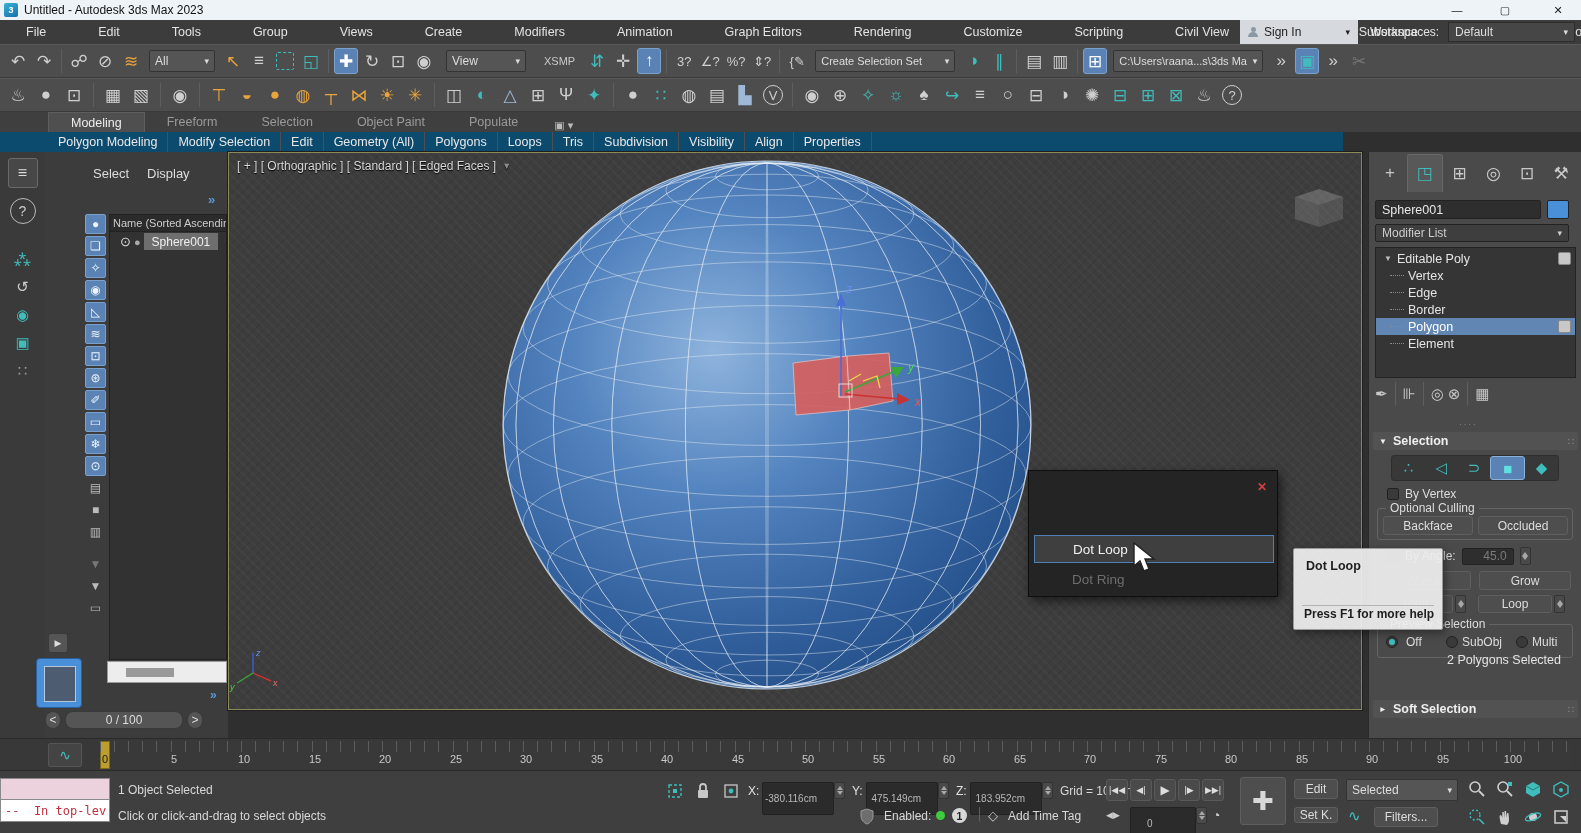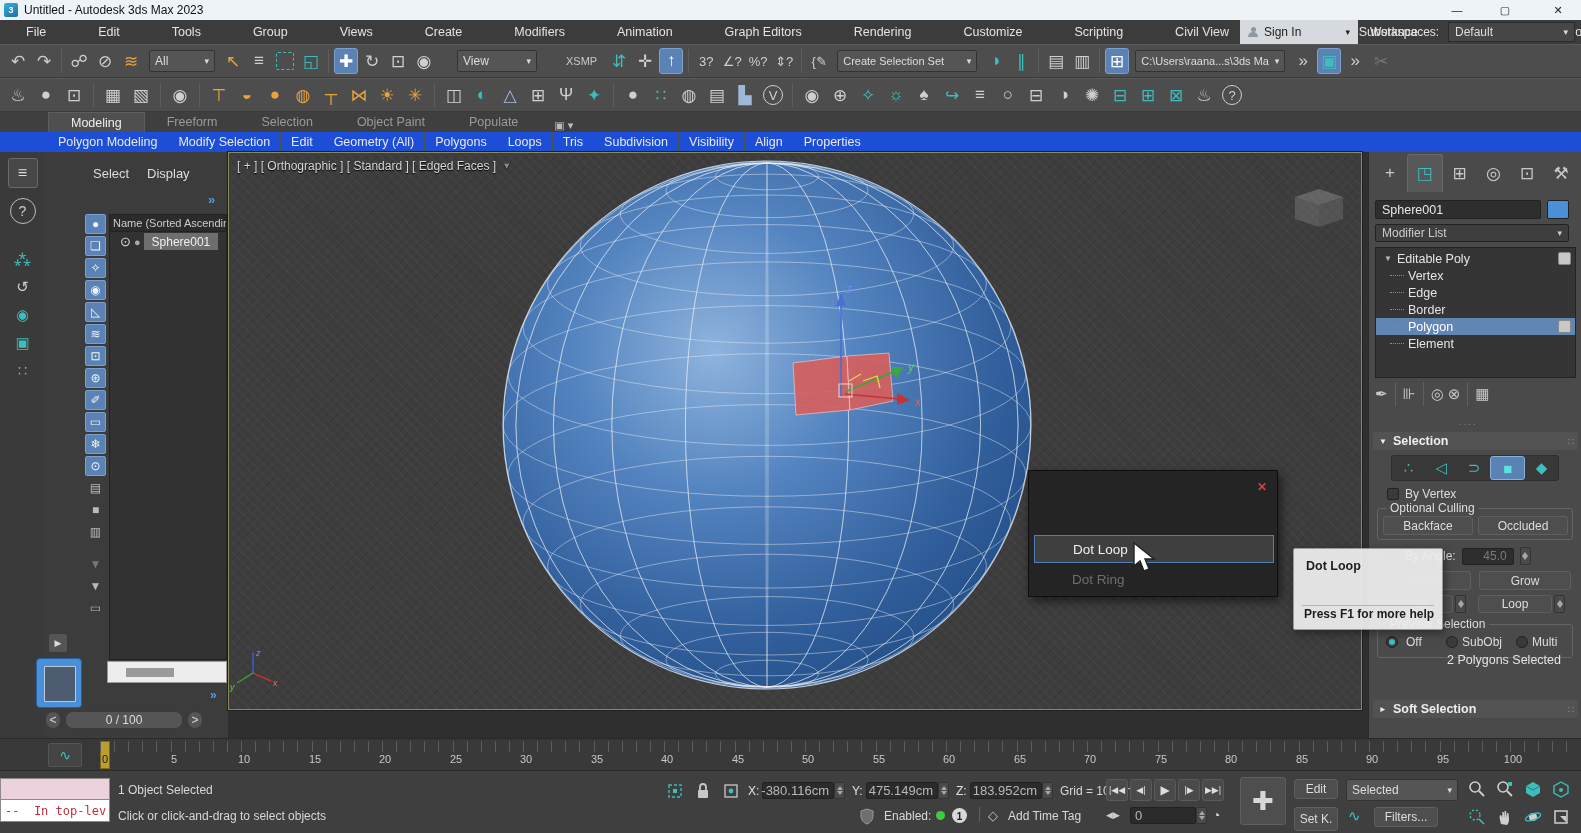--- a/index.html
+++ b/index.html
@@ -26,21 +26,21 @@
   .ic.hl{background:#5b82b4;border:1px solid #7aa0cc;color:#fff}
   .ic.y{color:#e8a33d}.ic.t{color:#3fbcbc}.ic.b{color:#9fb8d8}.ic.dim{color:#777}
   .ic.circ{border:1.5px solid #cfcfcf;border-radius:50%;min-width:20px;height:20px;font-size:13px;margin:0 2px}
   .vsep{width:1px;height:24px;background:#3a3a3a;border-right:1px solid #5e5e5e;margin:0 3px}
   .dd{height:22px;background:#555;border:1px solid #333;border-radius:2px;color:#ddd;font-size:12px;display:flex;align-items:center;justify-content:space-between;padding:0 5px;gap:6px;white-space:nowrap}
   .dashbox{width:18px;height:18px;border:1.5px dashed #3fbcbc;border-radius:2px}
   
   #ribbontabs{left:0;top:112px;width:1581px;height:20px;background:#3f3f3f;display:flex;align-items:flex-end;padding-left:48px;color:#9a9a9a;font-size:12.5px}
   .rtab{padding:1px 22px;height:20px;display:flex;align-items:center}
   .rtab.on{background:#4f4f4f;border:1px solid #5e5e5e;border-bottom:none;color:#eee}
-  #ribbonpanels{left:0;top:132px;width:1581px;height:20px;background:#1d4ed8;display:flex;align-items:center;color:#e8e8e8;font-size:12.5px}
+  #ribbonpanels{left:0;top:132px;width:1343px;height:20px;background:#0c4a6e;display:flex;align-items:center;color:#e8e8e8;font-size:12.5px}
   .rbtn{padding:0 10px;height:20px;display:flex;align-items:center;border-right:1px solid #4f4f4f;white-space:nowrap}
   .trees{position:absolute;left:10px;top:114px;width:30px;height:34px}
   .tri{position:absolute;width:0;height:0;border-left:7px solid transparent;border-right:7px solid transparent}
   
   #leftrail{left:0;top:152px;width:45px;height:586px;background:#3a3a3a;display:flex;flex-direction:column;align-items:center;padding-top:6px;gap:10px}
   .railbox{width:30px;height:30px;border:1px solid #6a6a6a;background:#474747;border-radius:3px;display:flex;align-items:center;justify-content:center;color:#ddd;font-size:16px}
   .railq{width:26px;height:26px;border:1.5px solid #bbb;border-radius:50%;display:flex;align-items:center;justify-content:center;color:#ccc;font-size:14px}
   .railic{color:#3fbcbc;font-size:15px}
   
   #explorer{left:45px;top:152px;width:183px;height:586px;background:#3c3c3c}
@@ -104,21 +104,21 @@
   #ruler{position:absolute;left:100px;top:2px;width:1470px;height:28px;background:#393939}
   #rticks{position:absolute;left:0;top:0;width:1470px;height:11px;background:repeating-linear-gradient(90deg,#5c5c5c 0 1px,transparent 1px 14.1px)}
   .tick{position:absolute;top:12px;color:#c8c8c8;font-size:11px;transform:translateX(-50%)}
   #cframe{position:absolute;left:0;top:0;width:10px;height:28px;background:#bb9e2f;border:1px solid #7a6a18}
   #curvebox{position:absolute;left:48px;top:4px;width:34px;height:24px;background:#444;border:1px solid #555;border-radius:2px;color:#3fbcbc;display:flex;align-items:center;justify-content:center;font-size:14px}
   
   #statusbar{left:0;top:770px;width:1581px;height:63px;background:#3f3f3f;border-top:1px solid #2a2a2a;color:#d8d8d8;font-size:12px}
   #mxs1{position:absolute;left:0;top:7px;width:110px;height:22px;background:#ecd2dc;border:1px solid #8a8a8a}
   #mxs2{position:absolute;left:0;top:29px;width:110px;height:22px;background:#fff;border:1px solid #8a8a8a;border-top:none;color:#c03040;font-family:"DejaVu Sans Mono",monospace;font-size:12px;display:flex;align-items:center;padding-left:4px;white-space:pre}
   .sbt{position:absolute;white-space:nowrap}
-  .sfield{position:absolute;height:17px;background:#2b2b2b;border:1px solid #222;border-radius:2px;color:#b8b8b8;font-size:13px;display:flex;align-items:center;justify-content:flex-end;padding:0 4px}
+  .sfield{position:absolute;height:33px;background:#2b2b2b;border:1px solid #222;border-radius:2px;color:#b8b8b8;font-size:10px;display:flex;align-items:center;justify-content:flex-end;padding:0 16px}
   .pbtn{position:absolute;width:22px;height:22px;background:#4a4a4a;border:1px solid #5a5a5a;border-radius:3px;color:#ddd;font-size:9px;display:flex;align-items:center;justify-content:center;white-space:nowrap}
   .navic{position:absolute;width:26px;height:24px;display:flex;align-items:center;justify-content:center}
   .dot-g{width:9px;height:9px;border-radius:50%;background:#3ecb3e;display:inline-block}
   .badge1{width:15px;height:15px;border-radius:50%;background:#d8d8d8;color:#222;font-size:10.5px;font-weight:bold;display:inline-flex;align-items:center;justify-content:center}
   text{font-family:"Liberation Sans",sans-serif}
 </style>
 </head>
 <body>
 
 <div id="app">
@@ -177,21 +177,21 @@
     <span class="ic">≡</span>
     <span class="ic">
         <span class="dashbox"></span>
       </span>
     <span class="ic t">◱</span>
     <span class="vsep"></span>
     <span class="ic hl">✚</span>
     <span class="ic">↻</span>
     <span class="ic">⊡</span>
     <span class="ic">◉</span>
-    <div class="dd" style="width:80px;margin:0 19px">
+    <div class="dd" style="width:80px;margin:0 8px">
       <span>View</span>
       <span style="font-size:9px">▾</span>
     </div>
     <span style="color:#c8c8c8;font-size:11px;margin:0 8px">XSMP</span>
     <span class="ic t">⇵</span>
     <span class="ic">✛</span>
     <span class="ic hl">↑</span>
     <span class="vsep"></span>
     <span class="ic sm">3?</span>
     <span class="ic sm">∠?</span>
@@ -636,21 +636,21 @@
     <div class="pbtn" style="left:1154px;top:8px;font-size:12px">▶</div>
     <div class="pbtn" style="left:1178px;top:8px">|▶</div>
     <div class="pbtn" style="left:1202px;top:8px">▶▶|</div>
     <span class="sbt" style="left:1106px;top:39px;font-size:9px;color:#ccc">◀▶</span>
     <div class="sfield" style="left:1130px;top:36px;width:66px;justify-content:flex-start">0</div>
     <span class="sp abs" style="left:1196px;top:36px;height:17px"></span>
     <span class="sbt" style="left:1212px;top:36px;font-size:14px;color:#ccc">◔</span>
 
     <div class="btn abs" style="left:1240px;top:6px;width:46px;height:48px;font-size:26px;color:#d8d8d8">✚</div>
     <div class="btn abs" style="left:1294px;top:8px;width:44px;height:20px">Edit</div>
-    <div class="btn abs" style="left:1294px;top:36px;width:44px;height:24px">Set K.</div>
+    <div class="btn abs" style="left:1294px;top:36px;width:44px;height:16px">Set K.</div>
     <div class="dd abs" style="left:1346px;top:8px;width:112px">
       <span>Selected</span>
       <span style="font-size:9px">▾</span>
     </div>
     <span class="sbt" style="left:1348px;top:36px;color:#3fbcbc;font-size:15px">∿</span>
     <div class="btn abs" style="left:1374px;top:36px;width:64px;height:20px">Filters...</div>
 
     <span class="navic" style="left:1464px;top:6px">
       <svg width="18" height="18">
           <circle cx="7" cy="7" r="5" fill="none" stroke="#cfcfcf" stroke-width="1.6"></circle>

